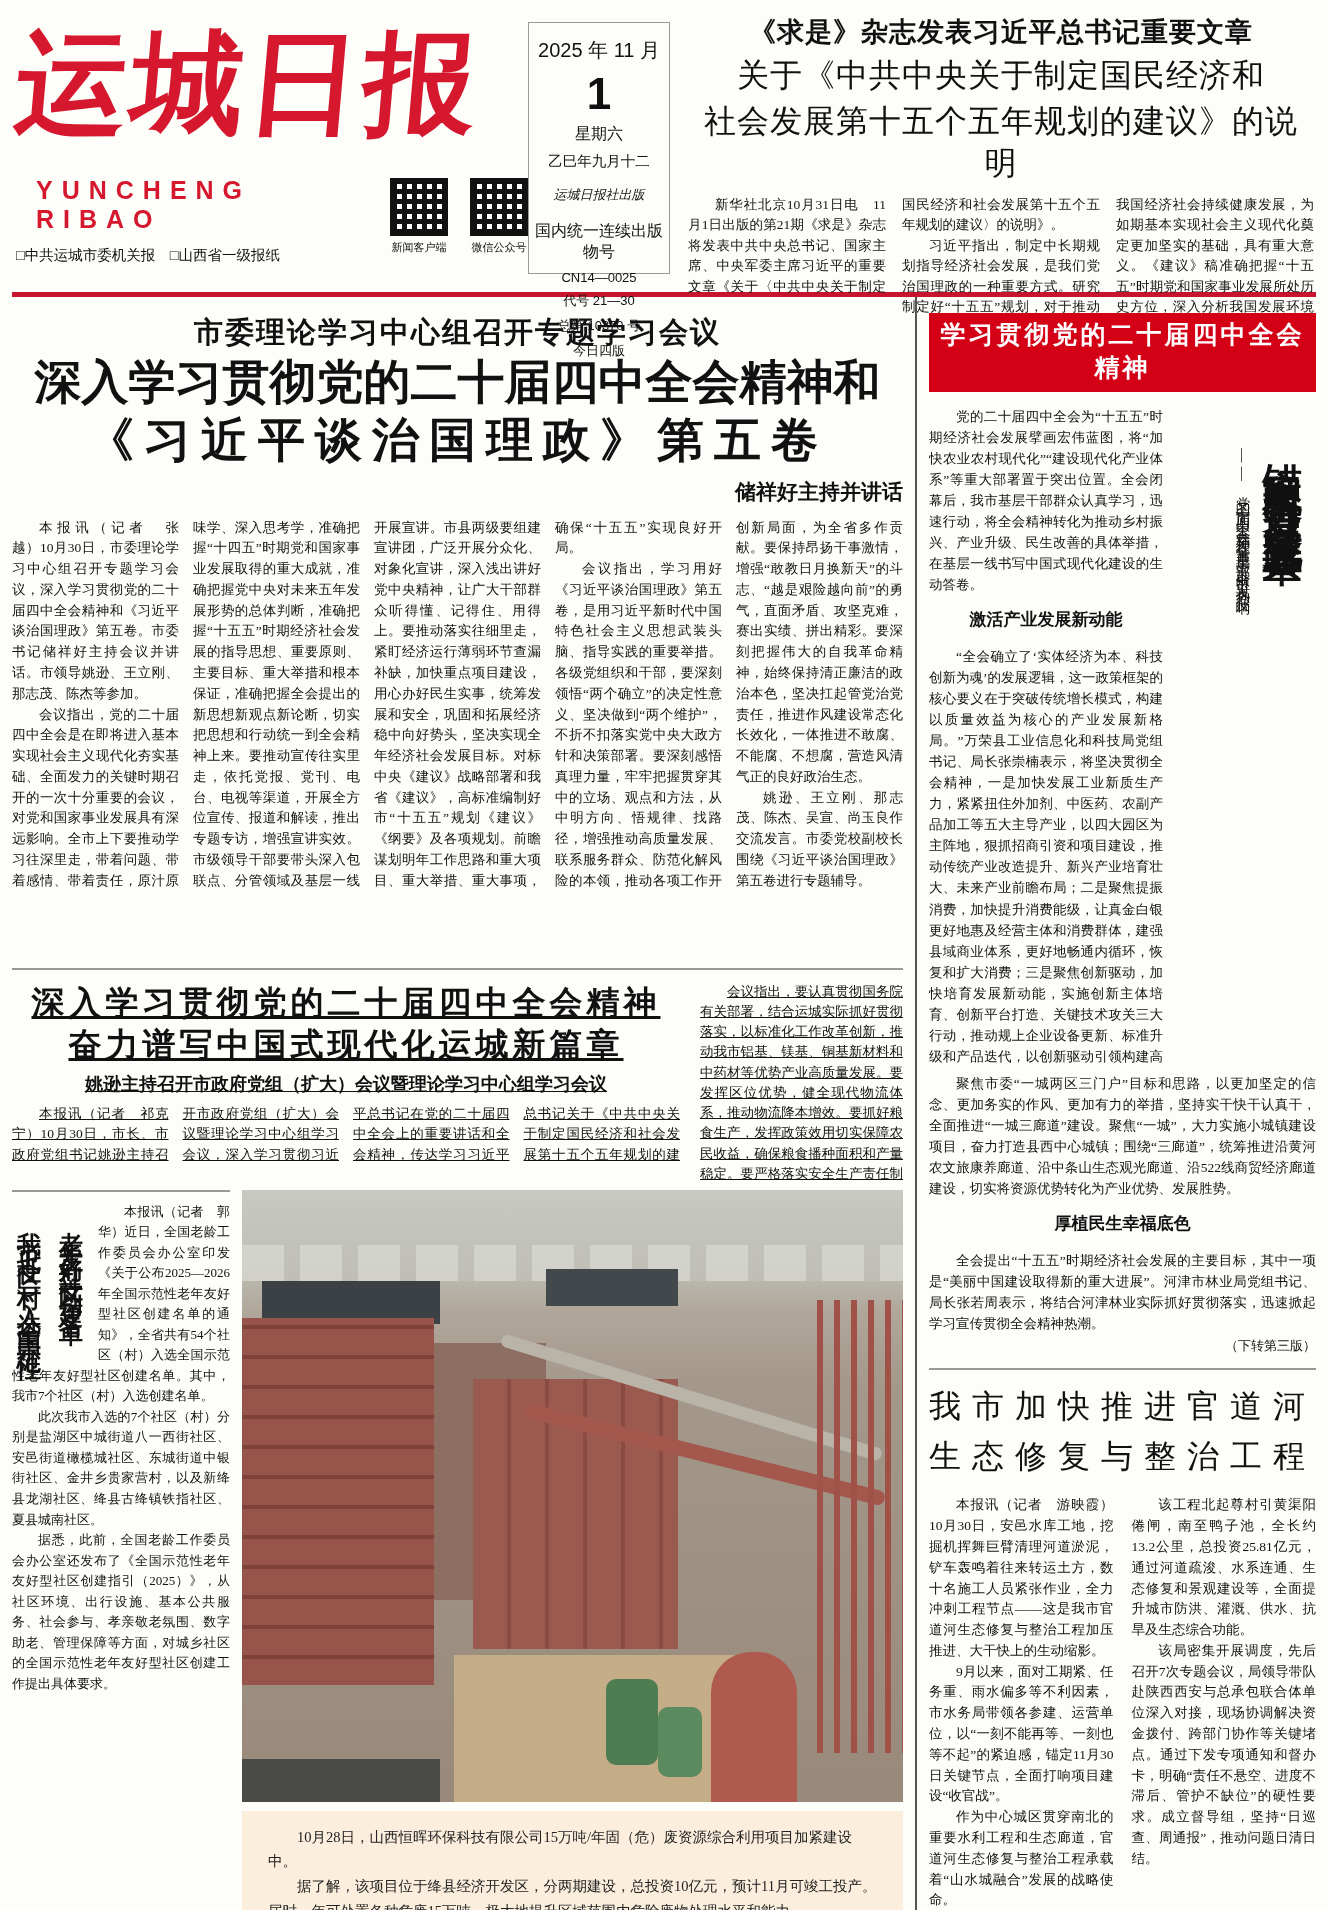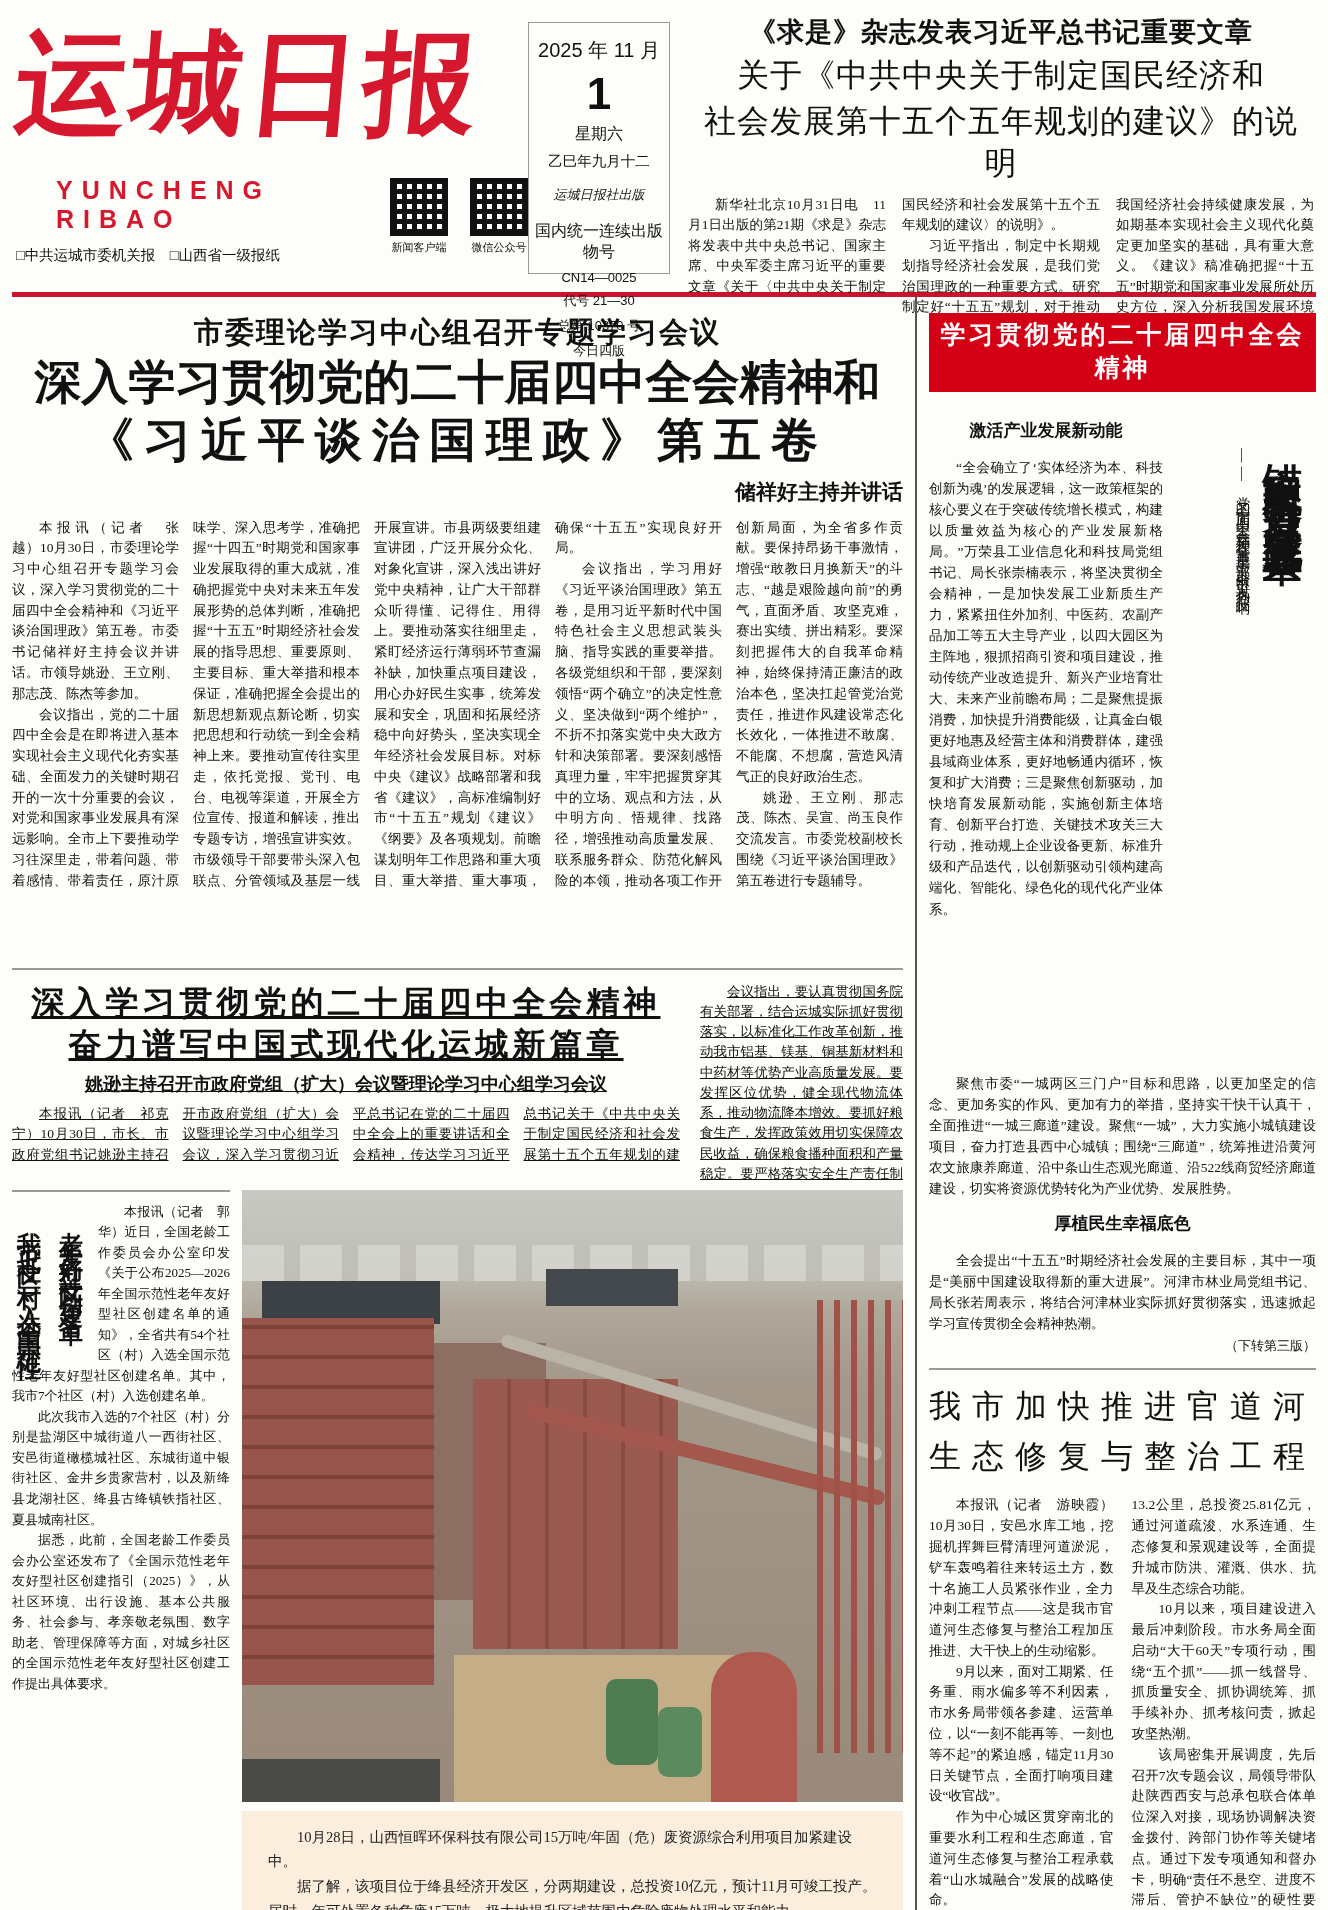--- a/index.html
+++ b/index.html
@@ -13,21 +13,21 @@
 
   
   .header { display:flex; padding:12px 12px 0 16px; height:290px; }
   .mh-left { width:512px; }
   .mh-title {
     font-size:112px; line-height:1.3; font-weight:bold; color:#d5182e;
     letter-spacing:4px; transform:skewX(-5deg); white-space:nowrap;
   }
   .mh-sub { display:flex; align-items:flex-start; gap:26px; margin-top:18px; }
   .mh-latin { color:#d5182e; font-weight:bold; font-size:25px; letter-spacing:9px;
-    font-family:"Liberation Sans","DejaVu Sans",sans-serif; margin-left:40px; }
+    font-family:"Liberation Sans","DejaVu Sans",sans-serif; margin-left:20px; }
   .mh-org { font-size:14.5px; margin-top:12px; font-family:"Liberation Sans","DejaVu Sans",sans-serif; }
   .qr-group { display:flex; gap:22px; margin-top:2px; }
   .qr-item { text-align:center; }
   .qr {
     width:58px; height:58px; border:2px solid #111; margin:0 auto;
     background:
       repeating-linear-gradient(0deg,#111 0 5px,transparent 5px 10px),
       repeating-linear-gradient(90deg,#111 0 5px,#fff 5px 10px);
   }
   .qr-label { font-size:11px; margin-top:4px; font-family:"Liberation Sans","DejaVu Sans",sans-serif; }
@@ -260,20 +260,21 @@
           </div>
         </div>
       </div>
     </div>
 
     <div class="right-sidebar">
       <div class="sb-banner">学习贯彻党的二十届四中全会精神</div>
 
       <div class="sb-top">
         <div class="sb-col">
+          <p>党的二十届四中全会为“十五五”时期经济社会发展擘画宏伟蓝图，将“加快农业农村现代化”“建设现代化产业体系”等重大部署置于突出位置。全会闭幕后，我市基层干部群众认真学习，迅速行动，将全会精神转化为推动乡村振兴、产业升级、民生改善的具体举措，在基层一线书写中国式现代化建设的生动答卷。</p>
           <div class="sb-subhead">激活产业发展新动能</div>
           <p>“全会确立了‘实体经济为本、科技创新为魂’的发展逻辑，这一政策框架的核心要义在于突破传统增长模式，构建以质量效益为核心的产业发展新格局。”万荣县工业信息化和科技局党组书记、局长张崇楠表示，将坚决贯彻全会精神，一是加快发展工业新质生产力，紧紧扭住外加剂、中医药、农副产品加工等五大主导产业，以四大园区为主阵地，狠抓招商引资和项目建设，推动传统产业改造提升、新兴产业培育壮大、未来产业前瞻布局；二是聚焦提振消费，加快提升消费能级，让真金白银更好地惠及经营主体和消费群体，建强县域商业体系，更好地畅通内循环，恢复和扩大消费；三是聚焦创新驱动，加快培育发展新动能，实施创新主体培育、创新平台打造、关键技术攻关三大行动，推动规上企业设备更新、标准升级和产品迭代，以创新驱动引领构建高端化、智能化、绿色化的现代化产业体系。</p>
 
         </div>
         <div class="vert-block">
           <div class="v-title">锚定航向聚合力 基层实践见真章</div>
           <div class="v-sub">——党的二十届四中全会精神在全市基层干部群众中引发热烈反响</div>
         </div>
       </div>
 
@@ -287,20 +288,19 @@
       <div class="h-divider"></div>
 
       <div class="gd">
         <div class="gd-h">我市加快推进官道河</div>
         <div class="gd-h">生态修复与整治工程</div>
         <div class="gd-body">
           <p>本报讯（记者　游映霞）10月30日，安邑水库工地，挖掘机挥舞巨臂清理河道淤泥，铲车轰鸣着往来转运土方，数十名施工人员紧张作业，全力冲刺工程节点——这是我市官道河生态修复与整治工程加压推进、大干快上的生动缩影。</p>
           <p>9月以来，面对工期紧、任务重、雨水偏多等不利因素，市水务局带领各参建、运营单位，以“一刻不能再等、一刻也等不起”的紧迫感，锚定11月30日关键节点，全面打响项目建设“收官战”。</p>
           <p>作为中心城区贯穿南北的重要水利工程和生态廊道，官道河生态修复与整治工程承载着“山水城融合”发展的战略使命。</p>
           <p>该工程北起尊村引黄渠阳倦闸，南至鸭子池，全长约13.2公里，总投资25.81亿元，通过河道疏浚、水系连通、生态修复和景观建设等，全面提升城市防洪、灌溉、供水、抗旱及生态综合功能。</p>
-          <p>10月以来，项目建设进入最后冲刺阶段。市水务局全面启动“大干60天”专项行动，围绕“五个抓”——抓一线督导、抓质量安全、抓协调统筹、抓手续补办、抓考核问责，掀起攻坚热潮。</p>
           <p>该局密集开展调度，先后召开7次专题会议，局领导带队赴陕西西安与总承包联合体单位深入对接，现场协调解决资金拨付、跨部门协作等关键堵点。通过下发专项通知和督办卡，明确“责任不悬空、进度不滞后、管护不缺位”的硬性要求。成立督导组，坚持“日巡查、周通报”，推动问题日清日结。</p>
 
         </div>
       </div>
     </div>
   </div>
 </div>
 
 </body></html>

